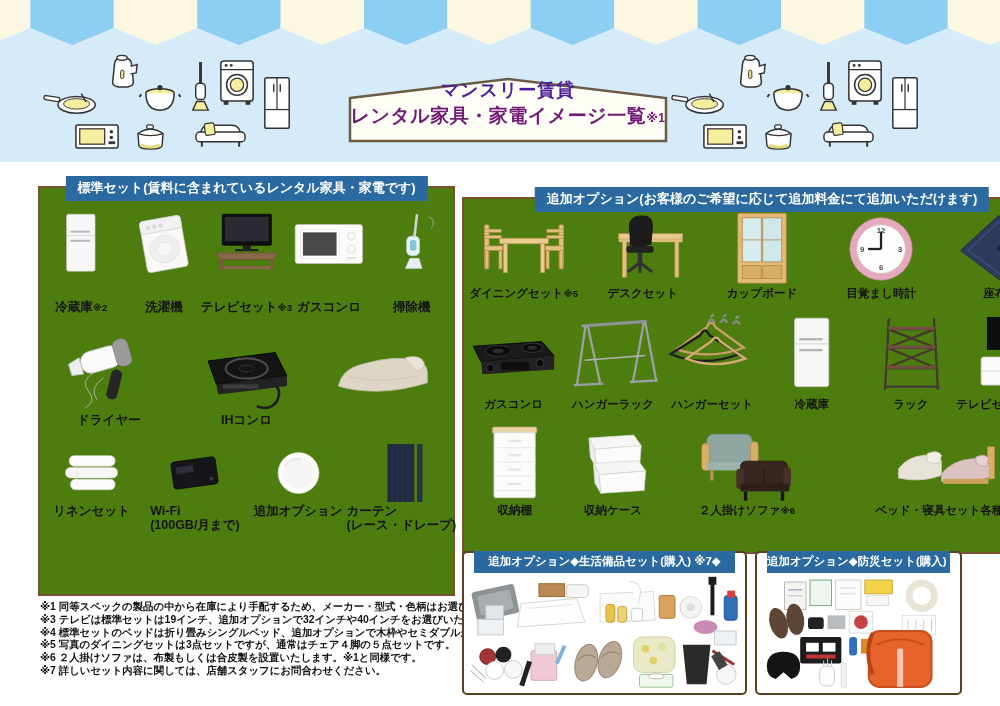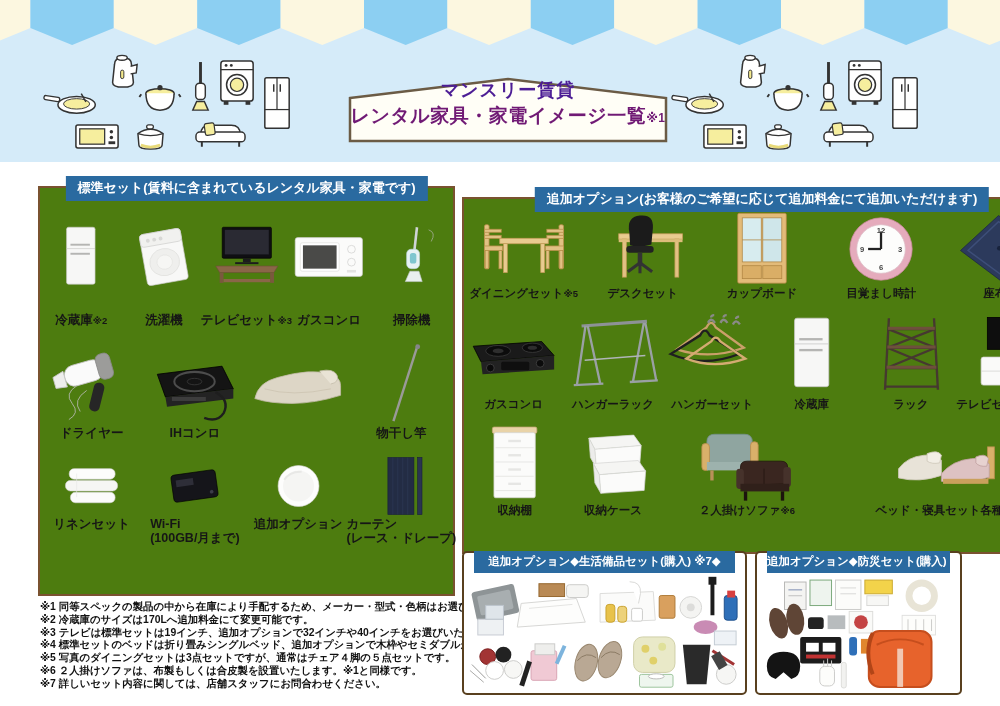--- a/index.html
+++ b/index.html
@@ -38,21 +38,21 @@
 
   .prow { display:flex; width:100%; }
   .cell { flex:1; display:flex; flex-direction:column; align-items:center; min-width:0; }
   .pic { width:100%; display:flex; align-items:flex-end; justify-content:center; }
   .pic svg { width:94%; height:100%; }
   .lbl { font-weight:bold; white-space:nowrap; line-height:1.18; color:#161616; }
   .lbl-12 { font-size:12.5px; }
   .lbl-11 { font-size:11.5px; }
   .note { font-size:9.5px; font-weight:bold; }
 
-  .std-r1 { margin-top:13px; } .std-r1 .pic { height:112px; }
+  .std-r1 { } .std-r1 .pic { height:112px; }
   .std-r2 { margin-top:14px; } .std-r2 .pic { height:84px; }
   .std-r3 { margin-top:14px; } .std-r3 .pic { height:62px; }
   .opt-r1 { margin-top:12px; } .opt-r1 .pic { height:76px; }
   .opt-r2 { margin-top:9px; }  .opt-r2 .pic { height:88px; }
   .opt-r3 { margin-top:9px; }  .opt-r3 .pic { height:84px; }
 
   
   .footnotes { position:absolute; left:40px; top:601px; width:424px; }
   .fn-line { font-size:10.4px; font-weight:bold; color:#111111; line-height:12.8px; white-space:nowrap; }
 
@@ -327,29 +327,20 @@
           </div>
           <div class="cell">
             <div class="pic">
               <svg viewBox="0 0 120 100">
                 <path d="M6 68 q4-20 28-26 q42-12 66-4 q12 4 12 14 l0 12 q-32 10 -60 10 q-28 0 -46-6 Z" fill="#ddd6c6" stroke="#c4bca9"></path>
                 <path d="M86 34 q18-4 22 6 q2 8-8 10" fill="#e9e3d5" stroke="#c4bca9"></path>
                 <path d="M18 56 q34 10 82 0" stroke="#ccc4b1" fill="none"></path>
               </svg>
             </div>
           </div>
-          <div class="cell">
-            <div class="pic">
-              <svg viewBox="0 0 120 100">
-                <line x1="80" y1="2" x2="50" y2="96" stroke="#9a9a98" stroke-width="3"></line>
-                <circle cx="80" cy="4" r="3" fill="#85858a"></circle>
-              </svg>
-            </div>
-            <div class="lbl lbl-12">物干し竿</div>
-          </div>
         </div>
         <div class="prow std-r3">
           <div class="cell">
             <div class="pic">
               <svg viewBox="0 0 120 100">
                 <rect x="24" y="22" width="74" height="17" rx="8" fill="#fcfcfb" stroke="#d8d8d6"></rect>
                 <rect x="18" y="41" width="84" height="17" rx="8" fill="#f6f6f4" stroke="#d4d4d2"></rect>
                 <rect x="26" y="60" width="72" height="17" rx="8" fill="#fbfbfa" stroke="#d8d8d6"></rect>
                 <line x1="36" y1="30" x2="36" y2="68" stroke="#e5e5e3"></line>
               </svg>
@@ -644,21 +635,20 @@
               </svg>
             </div>
             <div class="lbl lbl-11">ベッド・寝具セット各種<span class="note">※4</span></div>
           </div>
         </div>
       </div>
   </section>
 
   <div class="footnotes" id="footnotes">
       <div class="fn-line">※1 同等スペックの製品の中から在庫により手配するため、メーカー・型式・色柄はお選びいただけません</div>
-      <div class="fn-line">※2 冷蔵庫のサイズは170Lへ追加料金にて変更可能です。</div>
       <div class="fn-line">※3 テレビは標準セットは19インチ、追加オプションで32インチや40インチをお選びいただけます。</div>
       <div class="fn-line">※4 標準セットのベッドは折り畳みシングルベッド、追加オプションで木枠やセミダブルがお選びいただけます。</div>
       <div class="fn-line">※5 写真のダイニングセットは3点セットですが、通常はチェア４脚の５点セットです。</div>
       <div class="fn-line">※6 ２人掛けソファは、布製もしくは合皮製を設置いたします。※1と同様です。</div>
       <div class="fn-line">※7 詳しいセット内容に関しては、店舗スタッフにお問合わせください。</div>
     </div>
 
   <section class="pbox life-box">
     <div class="pbox-header">追加オプション◆生活備品セット(購入) ※7◆</div>
     <div class="collage" id="collage-0"><svg viewBox="0 0 281 116">

